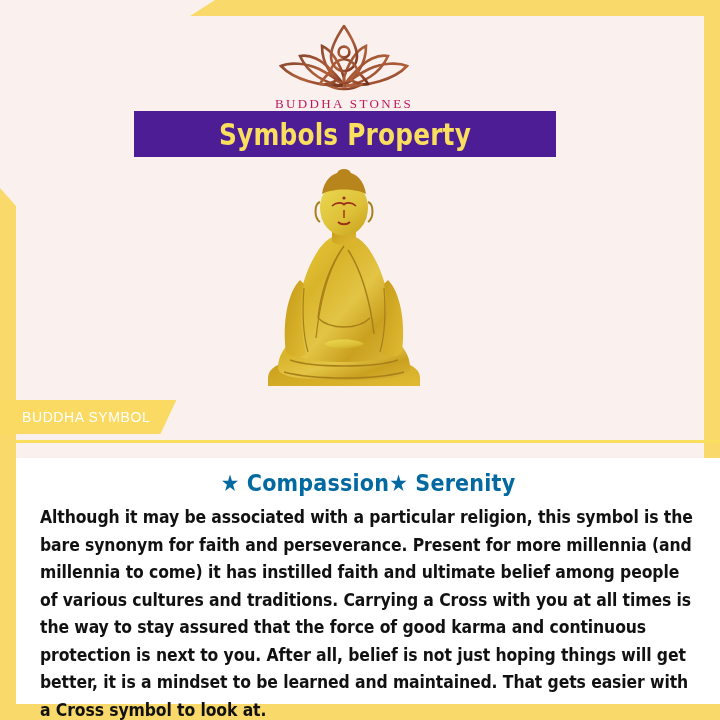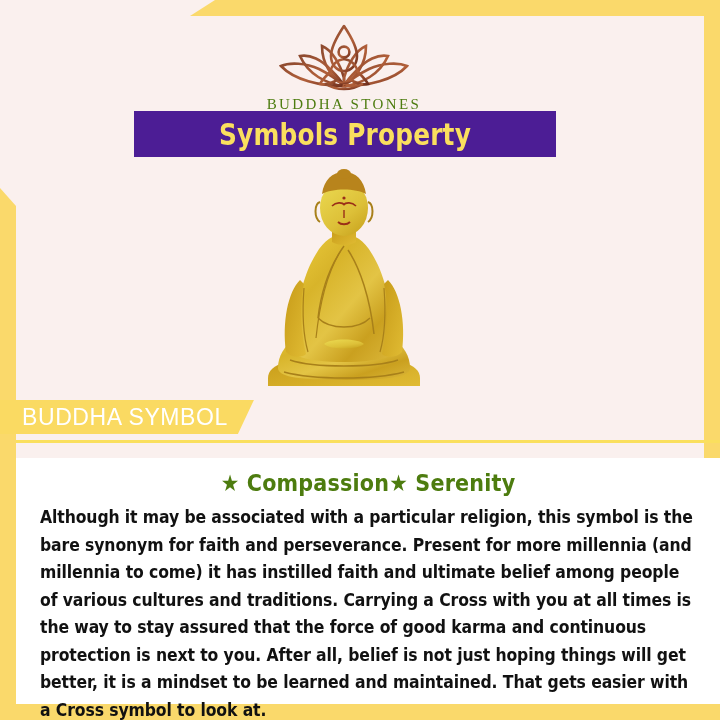--- a/index.html
+++ b/index.html
@@ -76,23 +76,23 @@
     width: 688px;
     text-align: center;
   }
   .logo-mark {
     display: block;
     margin: 0 auto;
   }
   .logo-word {
     margin-top: 2px;
     font-family: "Liberation Serif", serif;
-    font-size: 15px;
+    font-size: 13px;
     letter-spacing: 2.4px;
-    color: #4d7c0f;
+    color: #be185d;
     font-weight: 400;
   }
 
   
   .title-band {
     position: absolute;
     left: 134px;
     top: 111px;
     width: 422px;
     height: 46px;
@@ -130,21 +130,21 @@
     top: 400px;
     height: 34px;
     padding: 0 26px 0 22px;
     background: #fada62;
     display: flex;
     align-items: center;
     clip-path: polygon(0 0, 100% 0, calc(100% - 16px) 100%, 0 100%);
   }
   .ribbon-text {
     color: #ffffff;
-    font-size: 23px;
+    font-size: 14px;
     letter-spacing: 0.6px;
     white-space: nowrap;
   }
 
   
   .panel-rule {
     position: absolute;
     left: 16px;
     top: 440px;
     width: 704px;
@@ -159,21 +159,21 @@
     height: 246px;
     background: #ffffff;
     padding: 12px 24px 0 24px;
     box-sizing: border-box;
   }
   .virtues {
     text-align: center;
     font-family: "DejaVu Sans Condensed", "Liberation Sans Narrow", "Liberation Sans", sans-serif;
     font-weight: bold;
     font-size: 23px;
-    color: #4d7c0f;
+    color: #0369a1;
     letter-spacing: 0.2px;
     white-space: nowrap;
     margin-bottom: 8px;
   }
   .body-copy {
     font-family: "DejaVu Sans Condensed", "Liberation Sans Narrow", "Liberation Sans", sans-serif;
     font-weight: bold;
     font-size: 17.4px;
     line-height: 27.5px;
     color: #111111;

